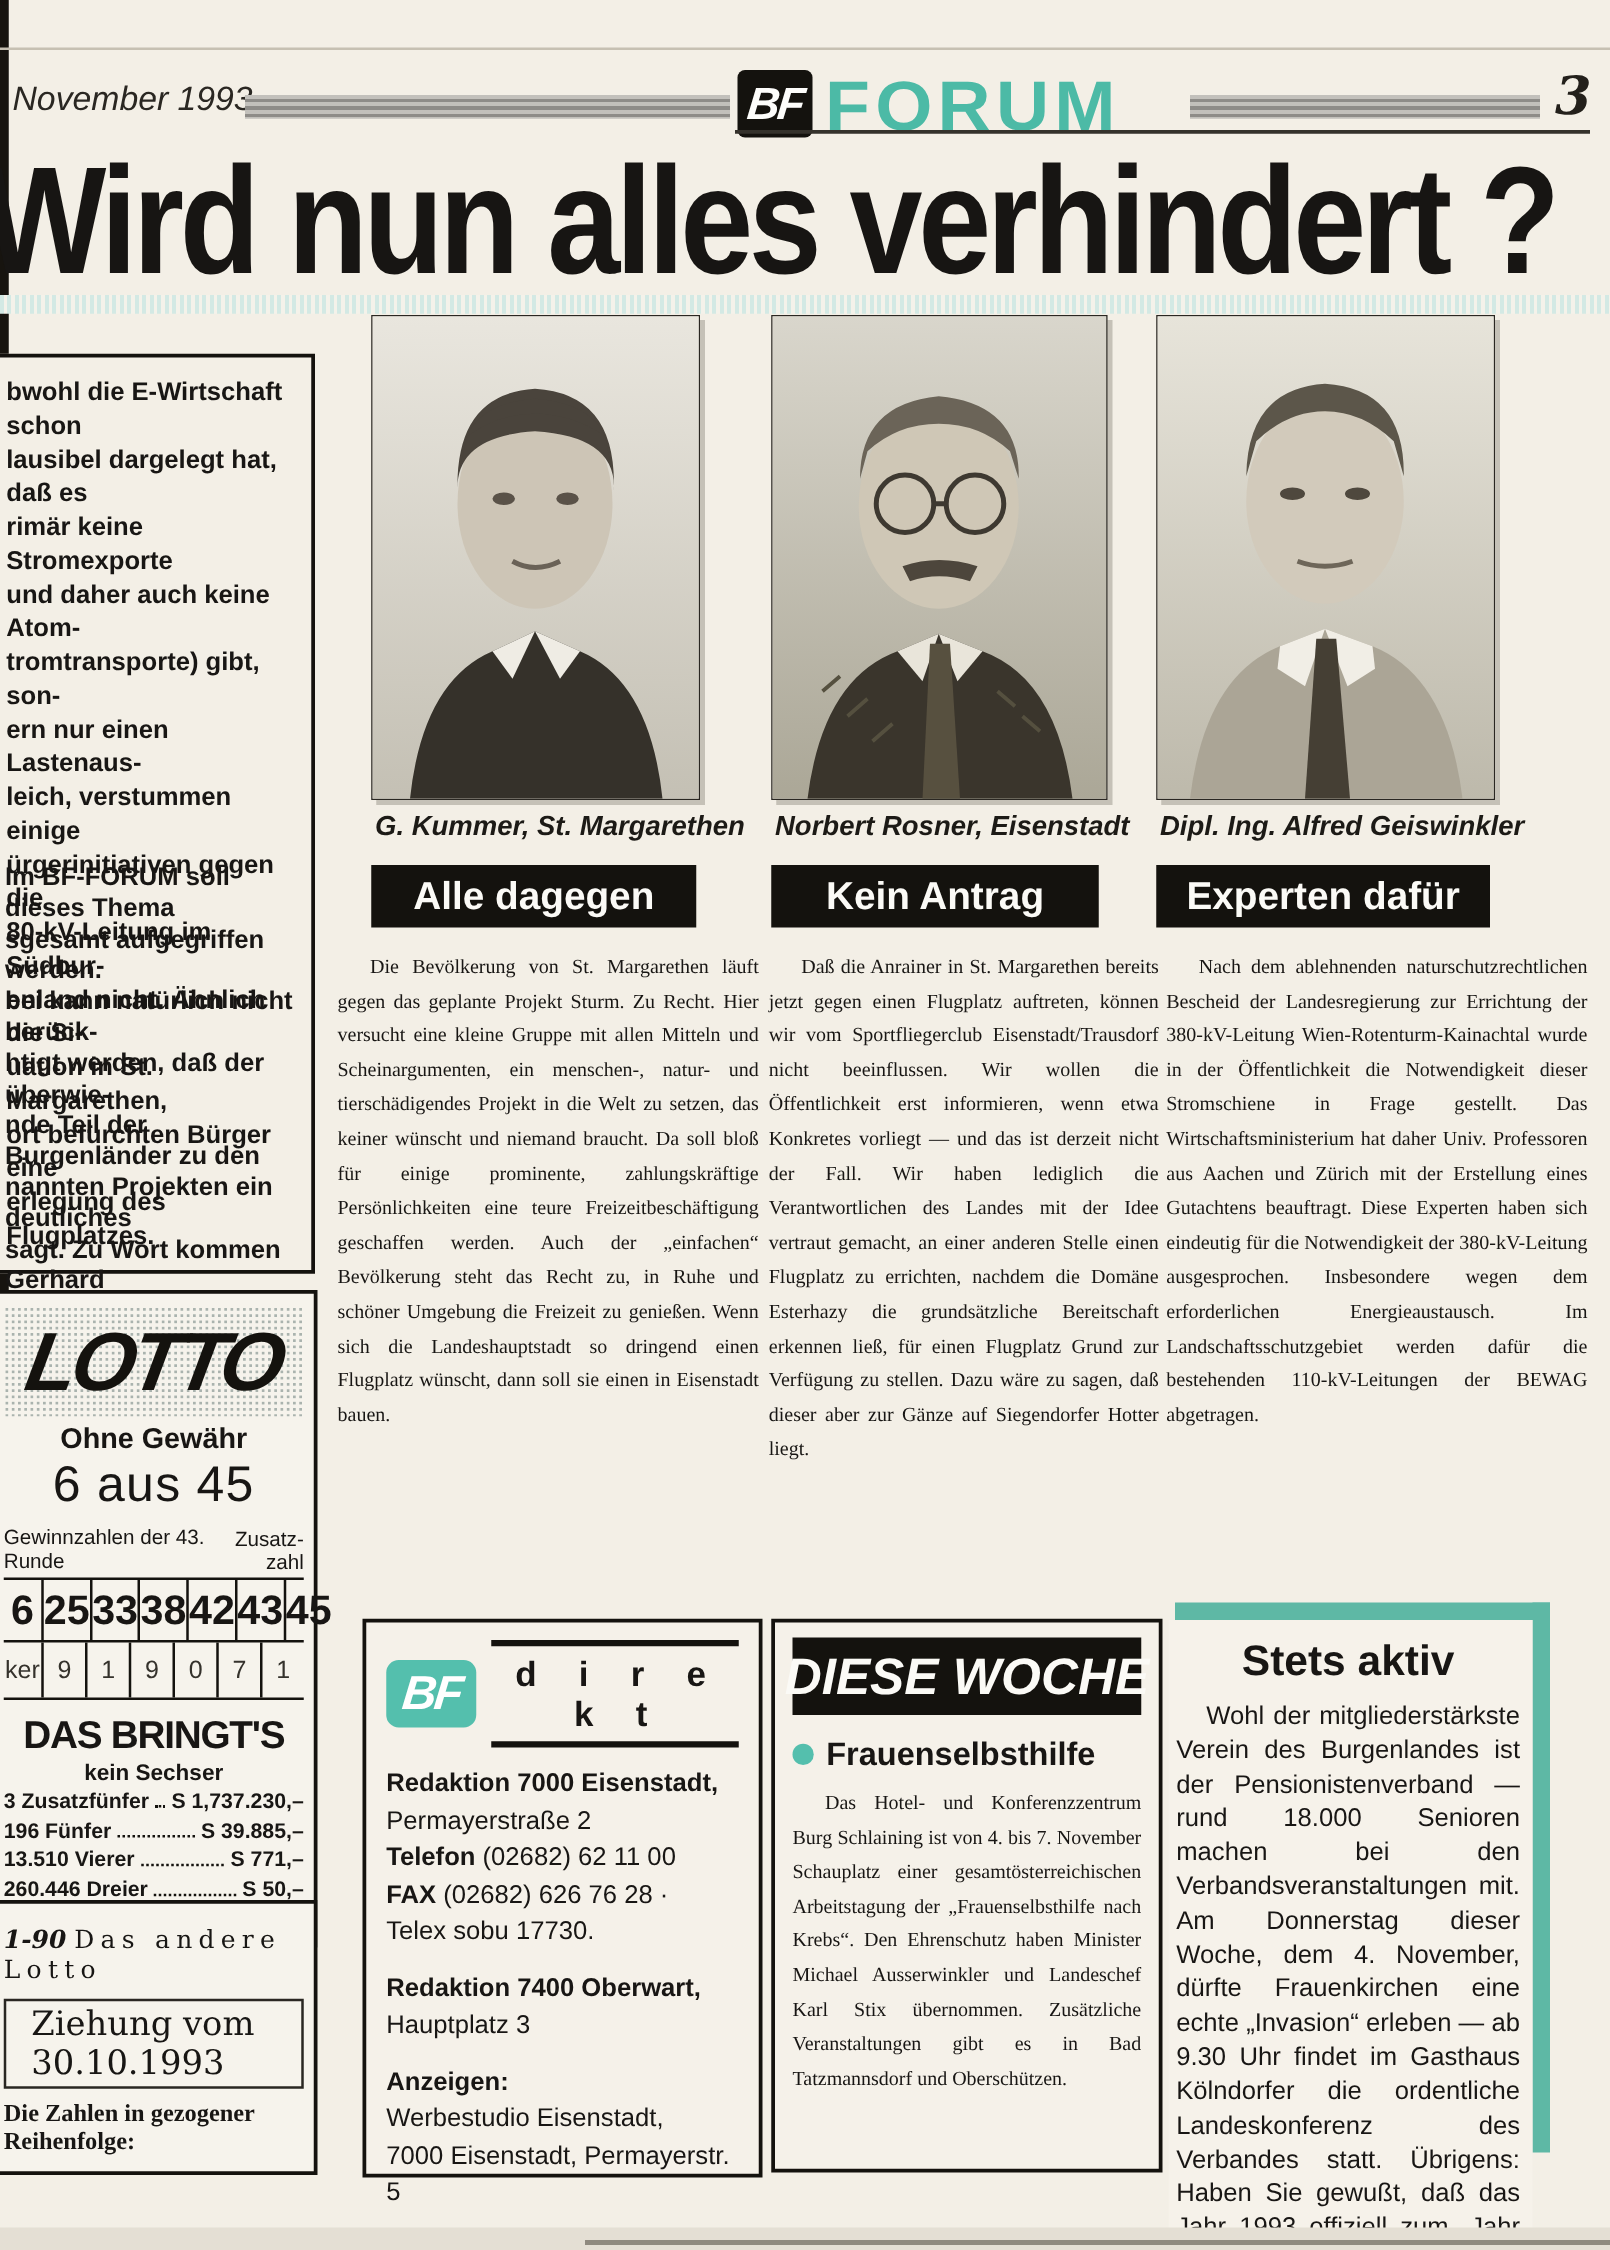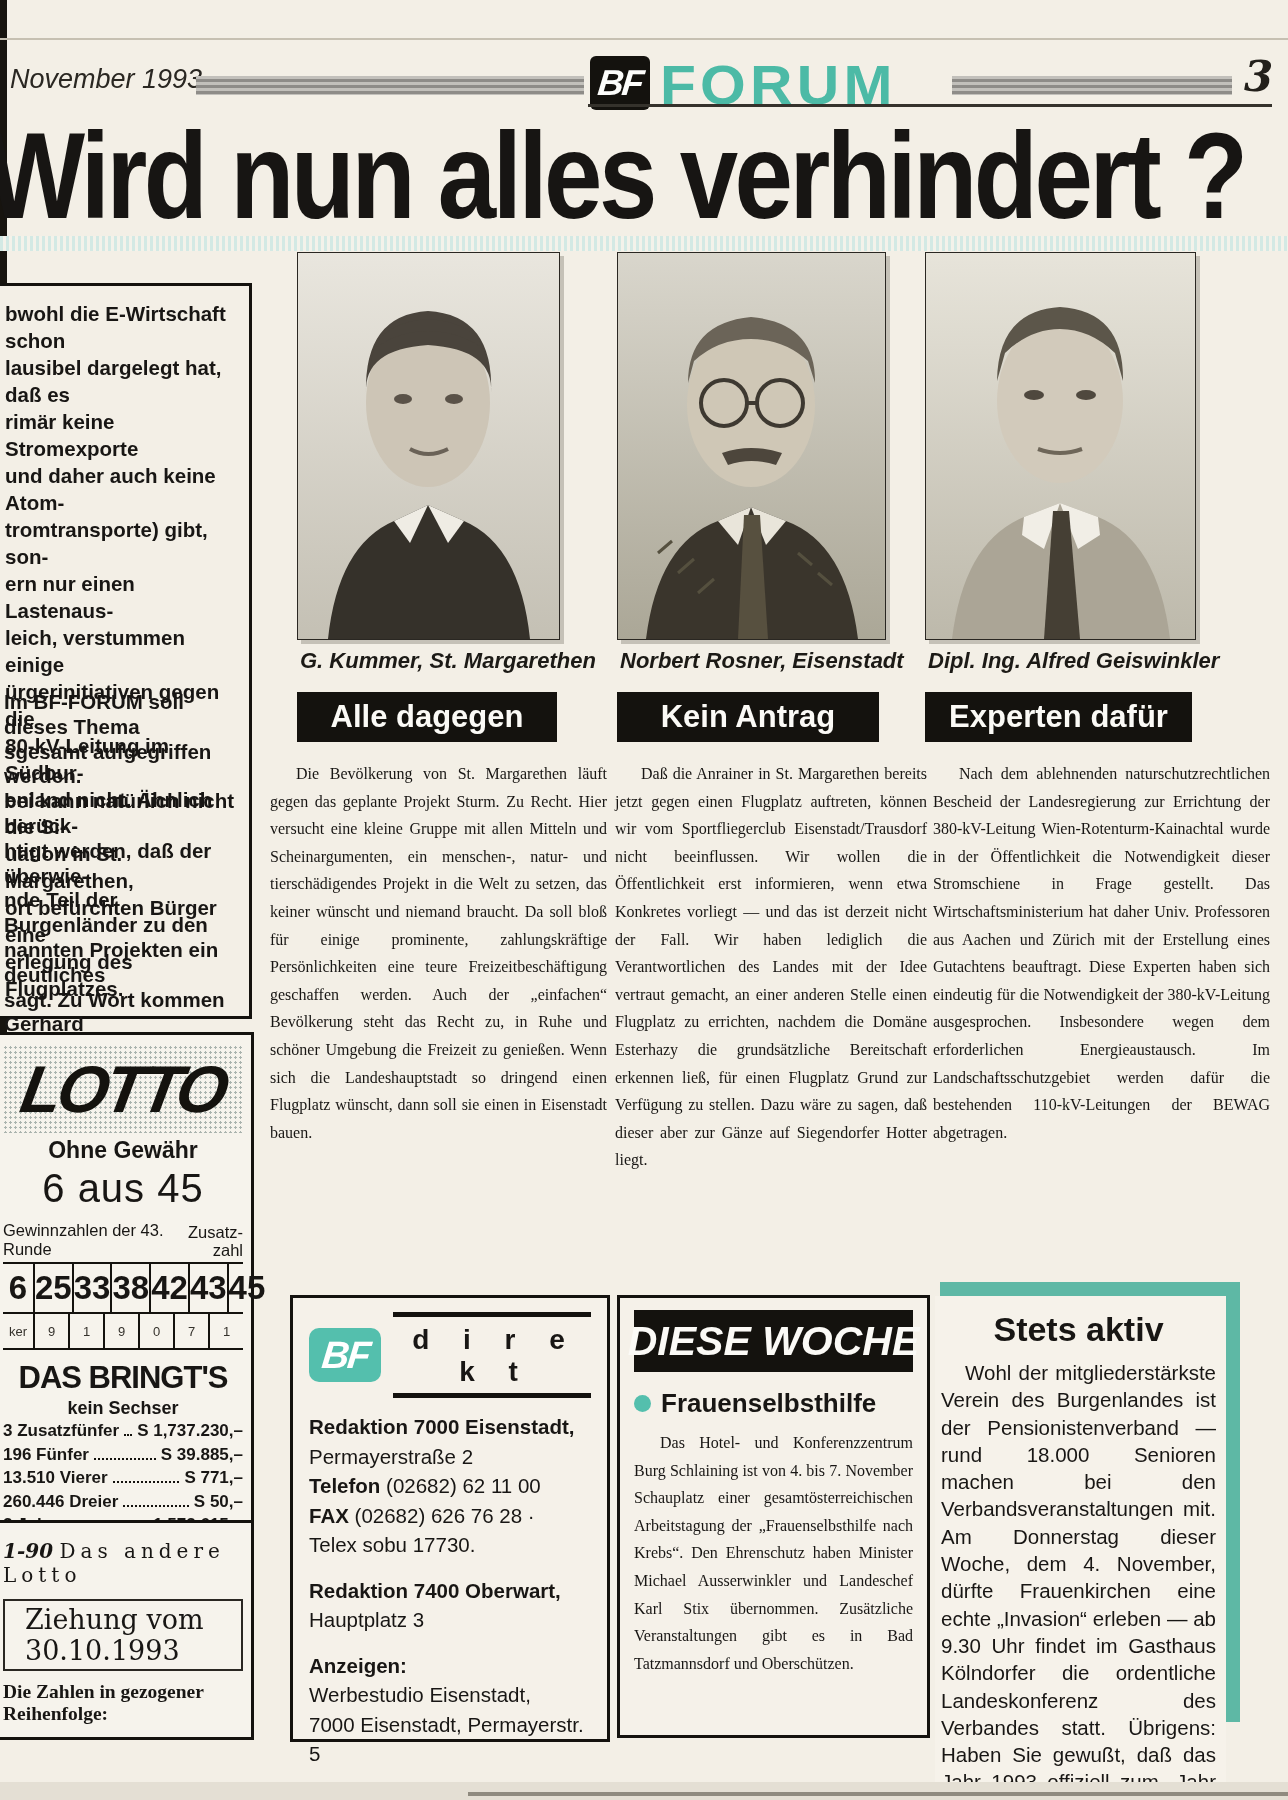--- a/index.html
+++ b/index.html
@@ -57,21 +57,21 @@
   .lotto-sub{text-align:center;font-weight:bold;font-size:23px;margin-top:4px;}
   .lotto-game{text-align:center;font-weight:normal;font-size:40px;margin-top:2px;letter-spacing:1px;}
   .lotto-labels{display:flex;justify-content:space-between;align-items:flex-end;font-size:16.5px;margin-top:10px;}
   .lotto-labels .zusatz{text-align:right;line-height:18px;}
   .lotto-table{border-top:2px solid #14120e;border-bottom:2px solid #14120e;margin-top:3px;}
   .lotto-row{display:flex;}
   .lotto-row .cell{border-right:2px solid #14120e;display:flex;align-items:center;justify-content:center;}
   .lotto-row .cell:last-child{border-right:none;}
   .lotto-row.main .cell{height:48px;font-size:33px;font-weight:bold;}
   .lotto-row.joker{border-top:2px solid #14120e;}
-  .lotto-row.joker .cell{height:34px;font-size:13px;color:#35322c;}
+  .lotto-row.joker .cell{height:44px;font-size:20px;color:#35322c;}
   .cell.c0{width:30px;flex:none;}
   .cell.cn{flex:1;}
   .bringts-title{text-align:center;font-weight:bold;font-size:31px;margin-top:10px;letter-spacing:-1px;}
   .bringts-sub{text-align:center;font-weight:bold;font-size:18px;margin-top:2px;}
   .bringts-row{display:flex;align-items:baseline;font-weight:bold;font-size:17px;line-height:23.5px;}
   .bringts-row .leader{flex:1;border-bottom:2px dotted #14120e;margin:0 5px 4px 5px;}
 
   
   .zlbox{left:-12px;top:1520px;width:266px;border:3px solid #14120e;background:#f6f3ec;
     box-sizing:border-box;padding:10px 8px 12px 12px;font-family:"DejaVu Serif",serif;}

